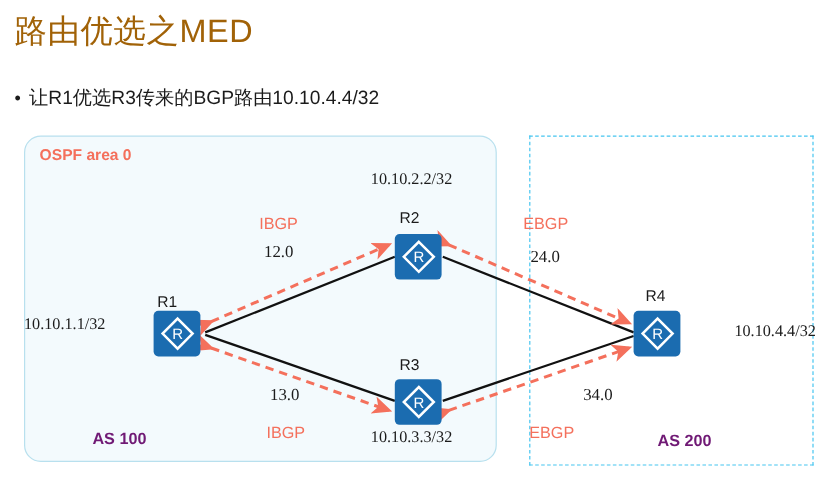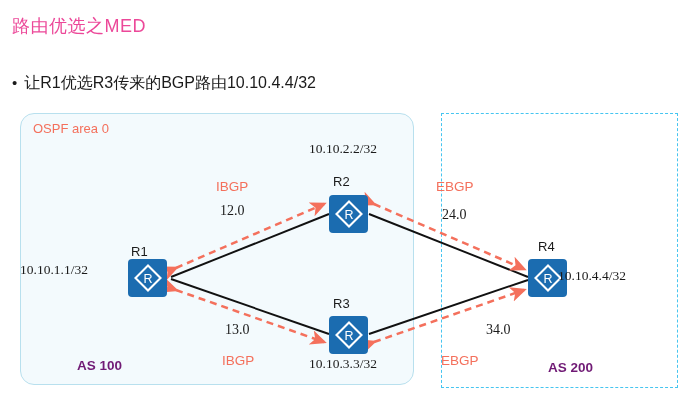--- a/index.html
+++ b/index.html
@@ -22,23 +22,23 @@
     width: 685px;
     height: 402px;
     background: #ffffff;
   }
 
   
   .title {
     position: absolute;
     left: 12px;
     top: 12px;
-    font-size: 18px;
+    font-size: 27px;
     line-height: 28px;
-    color: #ec4899;
+    color: #a16207;
     letter-spacing: 0.5px;
     white-space: nowrap;
   }
   .bullet-row {
     position: absolute;
     left: 12px;
     top: 72px;
     display: flex;
     align-items: baseline;
     gap: 7px;
@@ -78,20 +78,21 @@
     border: 1.6px dashed #46c5f0;
   }
 
   .ospf-label {
     position: absolute;
     left: 33px;
     top: 121px;
     font-size: 13px;
     color: #f4705c;
     white-space: nowrap;
+    font-weight: bold;
   }
 
   
   #links {
     position: absolute;
     left: 0; top: 0;
     width: 685px;
     height: 402px;
     pointer-events: none;
   }
@@ -210,21 +211,21 @@
   <div class="node-name" style="left:333px; top:296px;">R3</div>
   <div class="ip-label" style="left:309px; top:356px;text-align:center;">10.10.3.3/32</div>
 
   <div class="router" style="left:528px; top:259px;">
     <svg width="30" height="30" viewBox="0 0 30 30">
       <polygon points="15,2.5 27.5,15 15,27.5 2.5,15" fill="none" stroke="#ffffff" stroke-width="2.1"></polygon>
       <text x="15" y="19.6" font-family="Liberation Sans, sans-serif" font-size="12.5" fill="#ffffff" text-anchor="middle">R</text>
     </svg>
   </div>
   <div class="node-name" style="left:538px; top:239px;">R4</div>
-  <div class="ip-label" style="left:558px; top:268px;text-align:right;">10.10.4.4/32</div>
+  <div class="ip-label" style="left:612px; top:268px;text-align:right;">10.10.4.4/32</div>
 
   <div class="proto-label" style="left:216px; top:179px;">IBGP</div>
   <div class="cost-label" style="left:220px; top:203px;">12.0</div>
 
   <div class="proto-label" style="left:436px; top:179px;">EBGP</div>
   <div class="cost-label" style="left:442px; top:207px;">24.0</div>
 
   <div class="proto-label" style="left:222px; top:353px;">IBGP</div>
   <div class="cost-label" style="left:225px; top:322px;">13.0</div>
 

